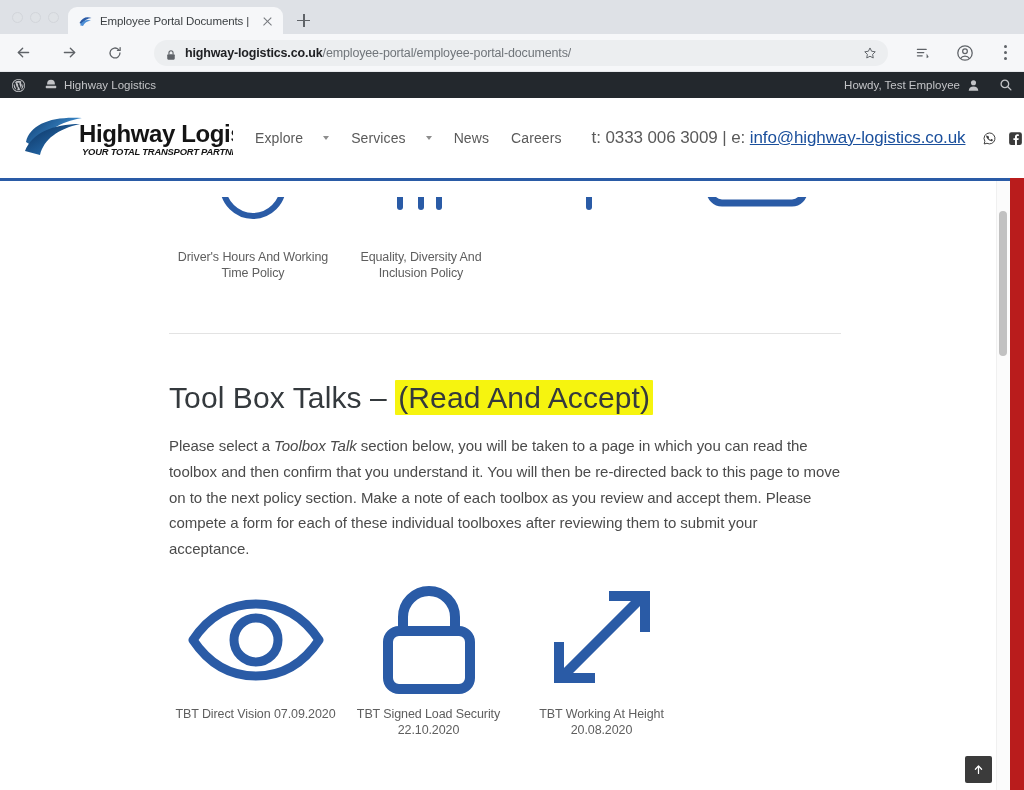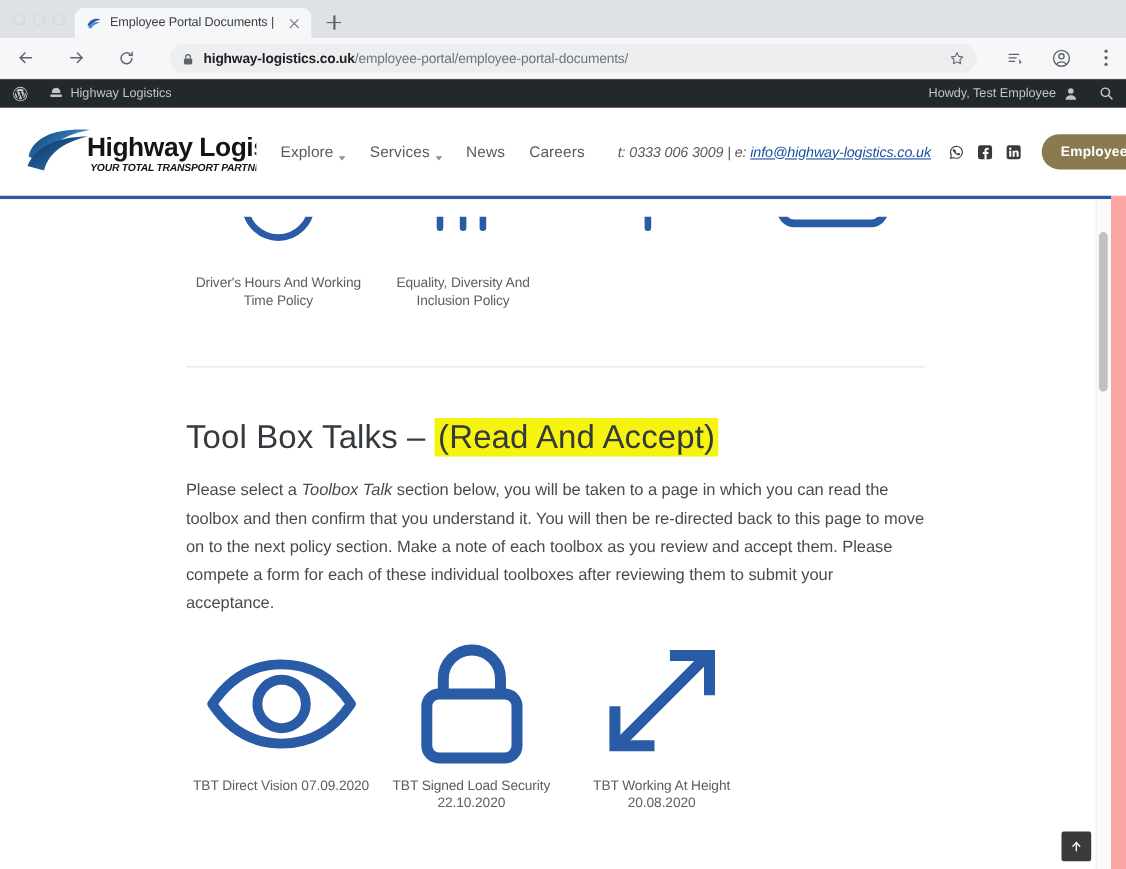--- a/index.html
+++ b/index.html
@@ -5,21 +5,21 @@
 <style>
   * { box-sizing: border-box; margin: 0; padding: 0; }
   html, body {
     width: 1024px; height: 790px;
     overflow: hidden;
     font-family: "Liberation Sans", sans-serif;
     background: #ffffff;
   }
 
   
-  .browser { width: 1024px; height: 790px; position: relative; background:#fca5a5; }
+  .browser { width: 1024px; height: 790px; position: relative; background:#b91c1c; }
 
   .tabstrip {
     height: 34px; background: #dee1e6;
     display: flex; align-items: flex-end; padding-left: 8px;
     position: relative;
   }
   .winbtns { display:flex; gap:7px; align-items:center; height:34px; padding: 0 9px 0 4px; }
   .winbtn { width:11px; height:11px; border-radius:50%; background:#dfe2e6; border:1px solid #d2d5da; }
 
   .tab {
@@ -90,28 +90,27 @@
   .site-header {
     height: 80px; background:#fff; display:flex; align-items:center;
     padding: 0 14px 0 20px;
   }
   .logo-wrap { display:flex; align-items:center; flex:0 0 auto; margin-right: 22px; }
   .logo-svg { display:block; }
 
   .mainnav { display:flex; align-items:center; gap: 22px; flex: 0 0 auto; }
   .navlink {
     font-size: 14px; color: #5a5a5a; letter-spacing: .1px;
-    display:flex; align-items:flex-end; gap:5px; white-space:nowrap;
+    display:flex; align-items:center; gap:20px; white-space:nowrap;
   }
   .caret { width: 0; height: 0; border-left: 3.5px solid transparent; border-right: 3.5px solid transparent; border-top: 4px solid #8d8d8d; display:inline-block; }
 
   .contact {
-    font-size: 13px; color:#5a5a5a; margin-left: 30px; white-space:nowrap;
+    font-size: 17px; color:#5a5a5a; margin-left: 30px; white-space:nowrap;
     letter-spacing: -.1px;
-    font-style: italic;
   }
   .contact a { color:#1a4f9c; text-decoration: underline; }
   .socials { display:flex; align-items:center; gap: 11px; margin-left: 16px; }
   .soc { width:15px; height:15px; display:block; color:#3a3a3a;}
   .portal-btn {
     margin-left: 18px; background:#8a7a4f; color:#fff;
     font-size: 12.5px; font-weight: 700; letter-spacing: .2px;
     padding: 9px 17px; border-radius: 20px; white-space:nowrap;
     border: none;
     font-family: "Liberation Sans", sans-serif;

